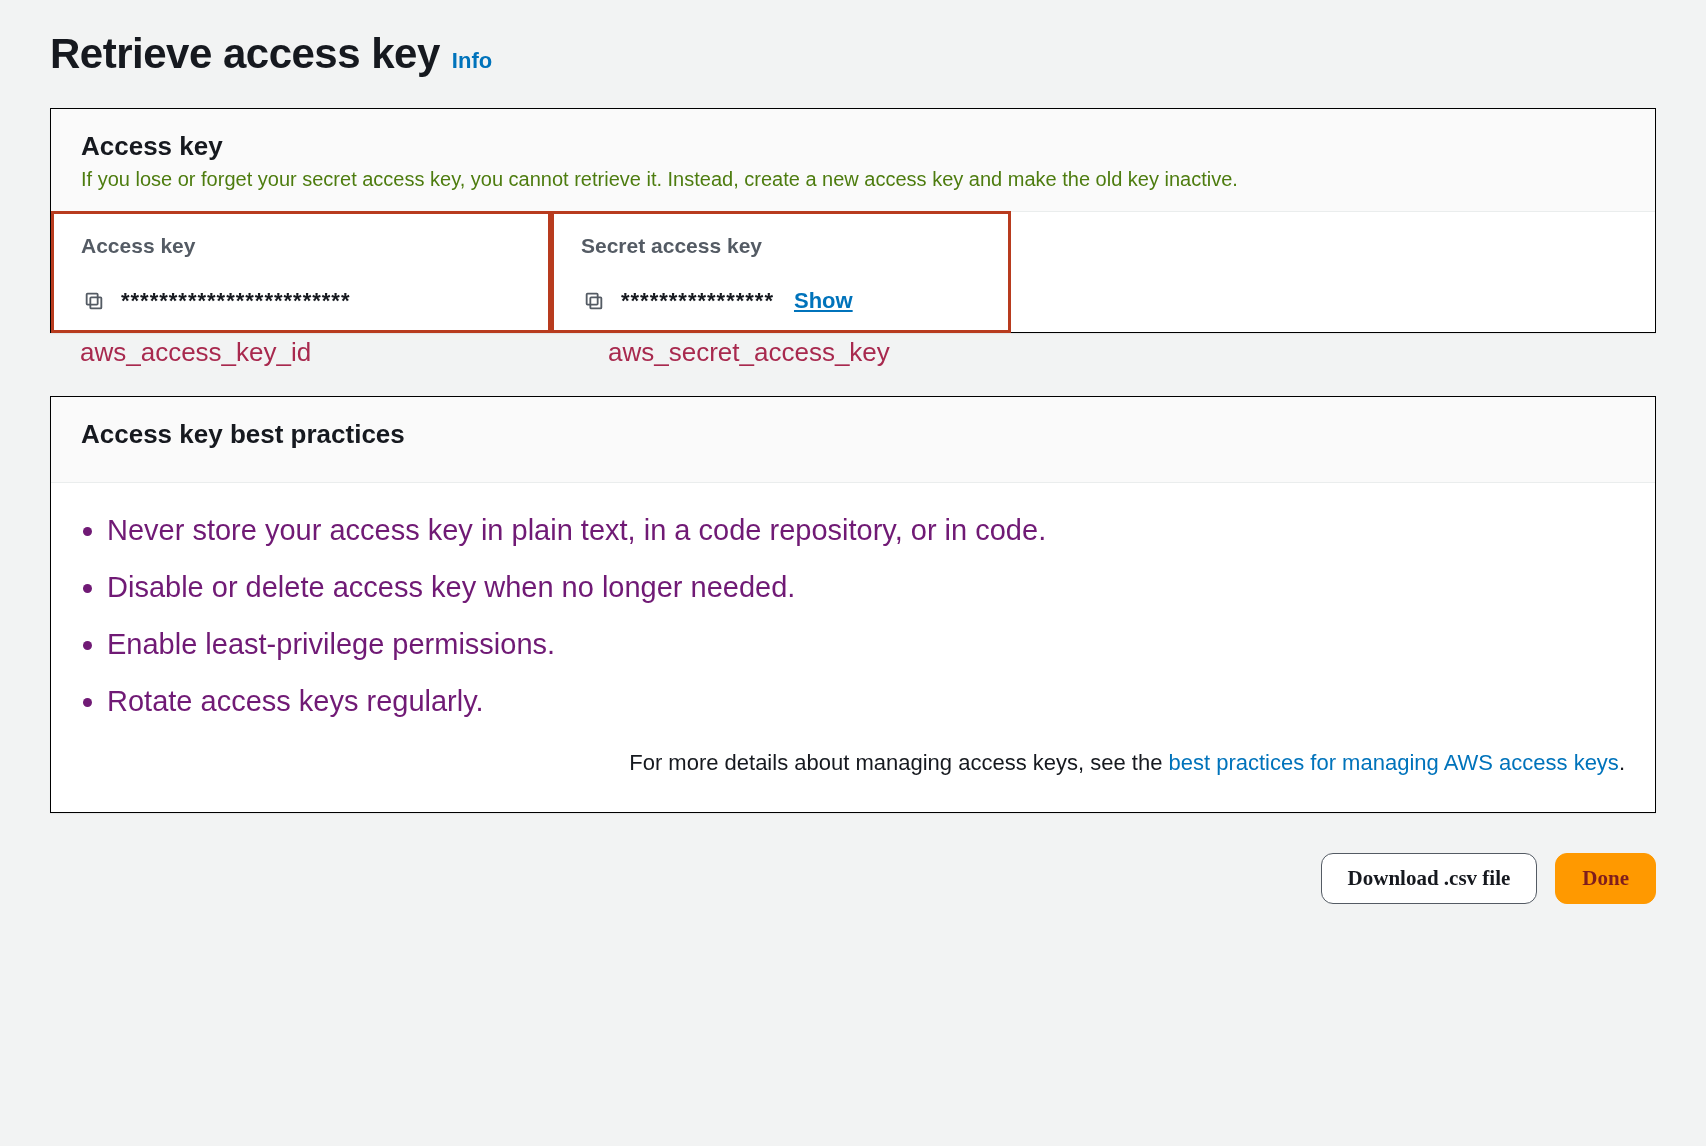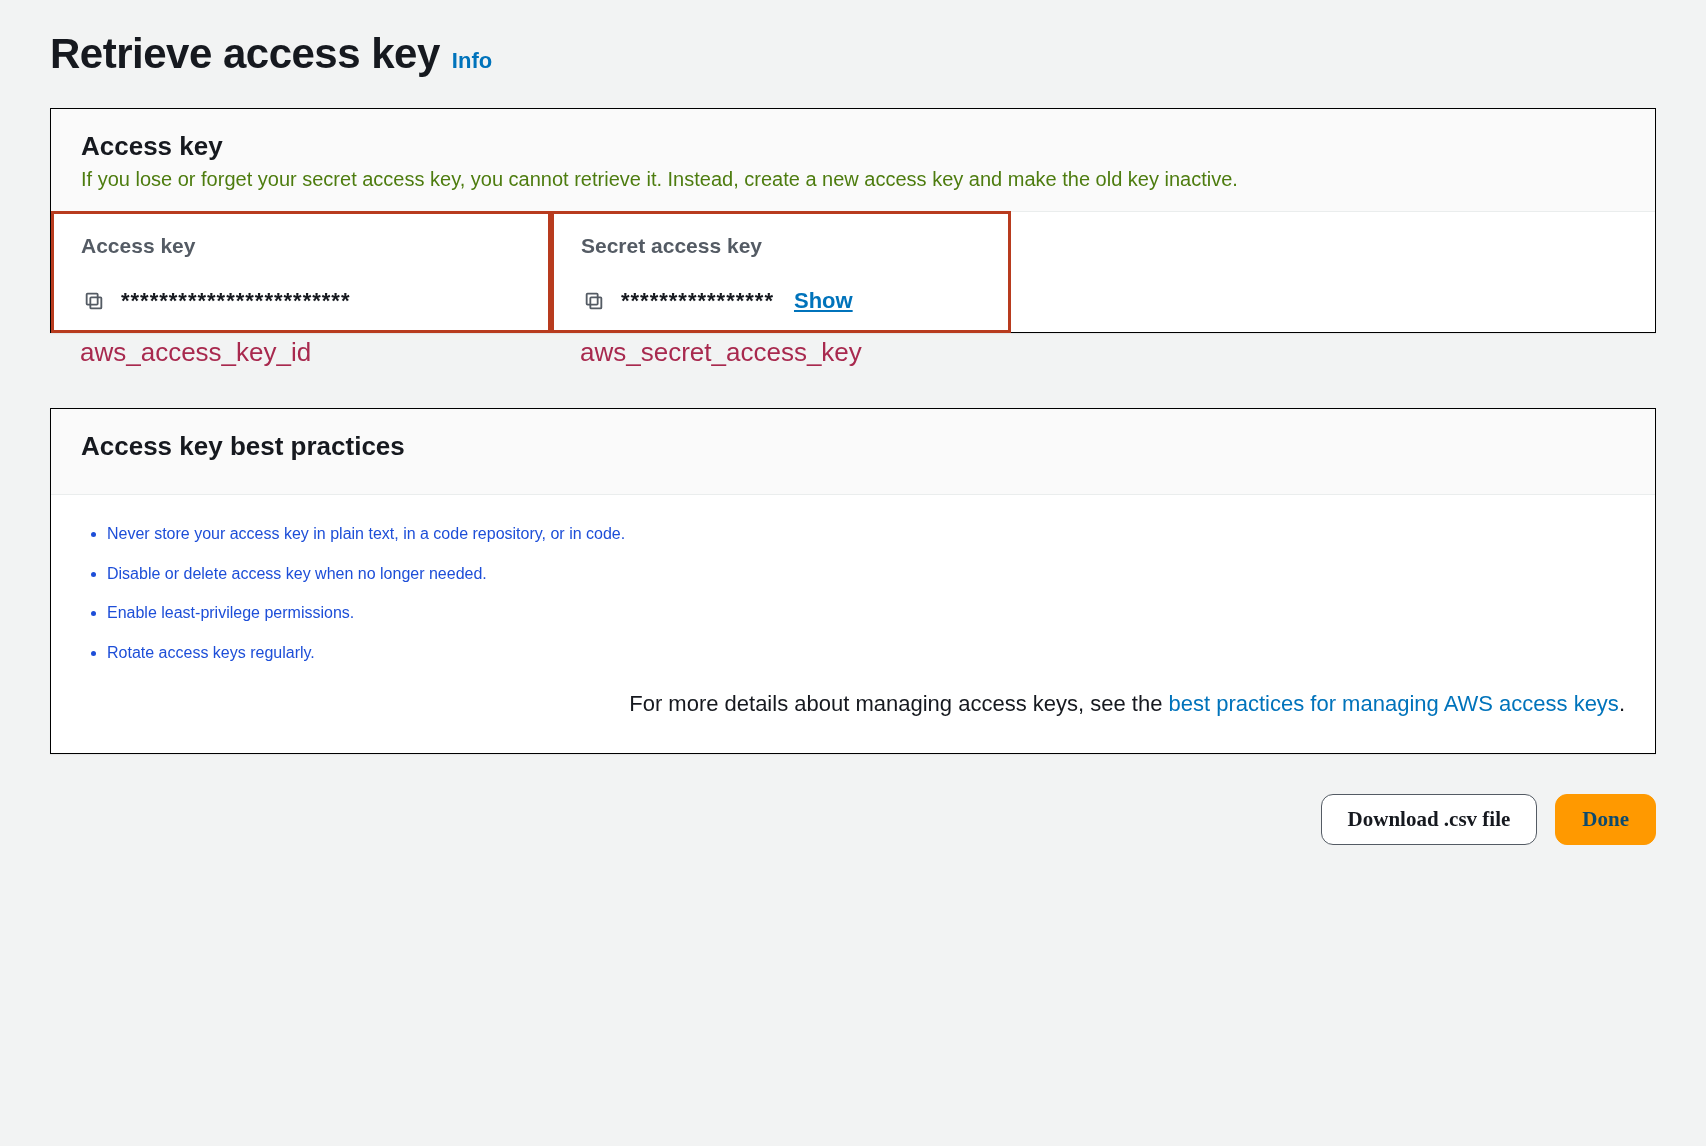--- a/index.html
+++ b/index.html
@@ -131,22 +131,22 @@
     padding-bottom: 26px;
   }
   .bp-body {
     padding: 28px 30px 36px 30px;
   }
   ul.bp-list {
     margin: 0 0 28px 26px;
     padding: 0;
   }
   ul.bp-list li {
-    font-size: 16px;
-    color: #1d4ed8;
+    font-size: 29px;
+    color: #701a75;
     margin-bottom: 18px;
     line-height: 1.35;
   }
   .bp-footer-text {
     font-size: 22px;
     color: #16191f;
     text-align: right;
   }
   .bp-footer-text .link {
     color: #0073bb;
@@ -165,21 +165,21 @@
     border-radius: 12px;
     cursor: pointer;
     border: 1px solid #545b64;
     background: #fff;
     color: #16191f;
     font-family: Liberation Serif, serif;
   }
   .btn-primary {
     background: #ff9900;
     border-color: #ff9900;
-    color: #0c4a6e;
+    color: #7f1d1d;
   }
 </style>
 </head>
 <body>
 
 <div class="page">
 
   <div class="page-title-row">
     <h1 class="page-title">Retrieve access key</h1>
     <span class="info-link">Info</span>
@@ -218,21 +218,21 @@
             </svg>
           </span>
           <span class="masked">****************</span>
           <span class="show-link">Show</span>
         </div>
       </div>
 
     </div>
   </div>
 
-  <div class="annotation-row" style="margin-top:-36px; margin-bottom:40px;">
+  <div class="annotation-row" style="margin-top:-36px; margin-bottom:28px;gap:28px;">
     <div style="width:500px; padding-left:30px;">
       <span class="annotation">aws_access_key_id</span>
     </div>
     <div style="padding-left:0;">
       <span class="annotation">aws_secret_access_key</span>
     </div>
   </div>
 
   <div class="panel bp-panel">
     <div class="panel-header">

